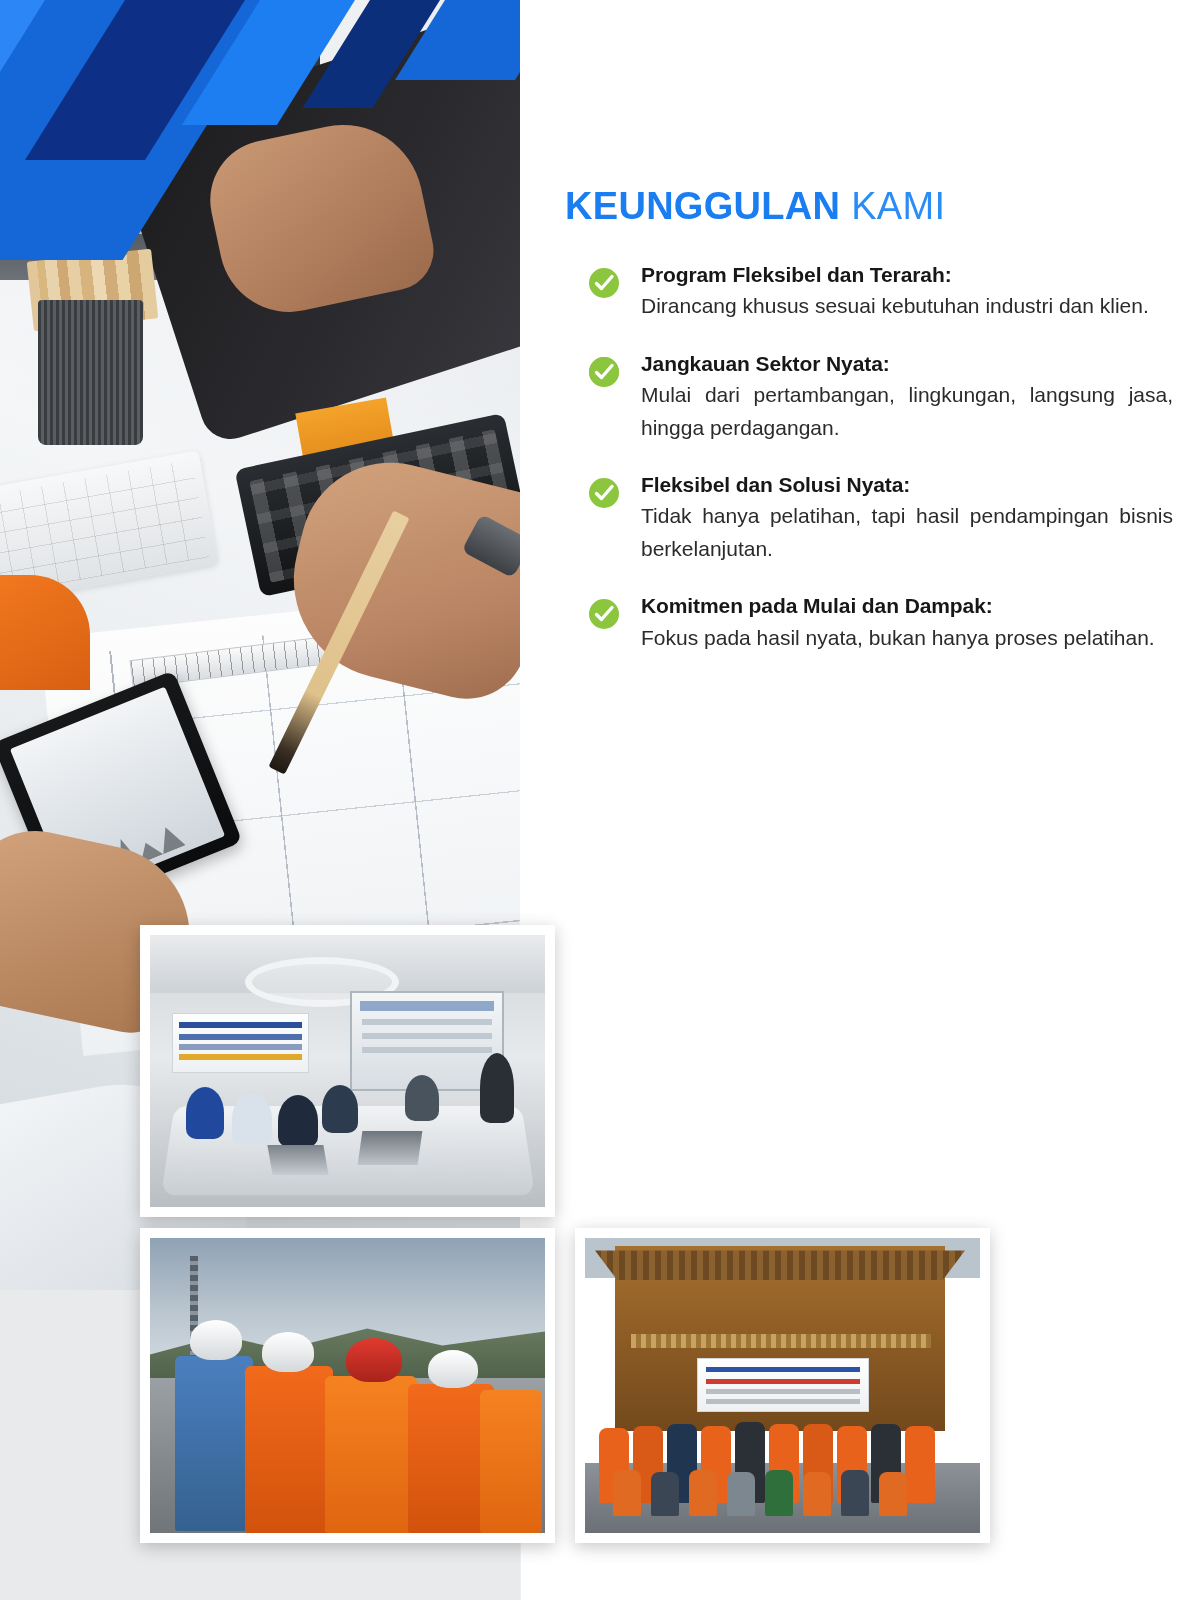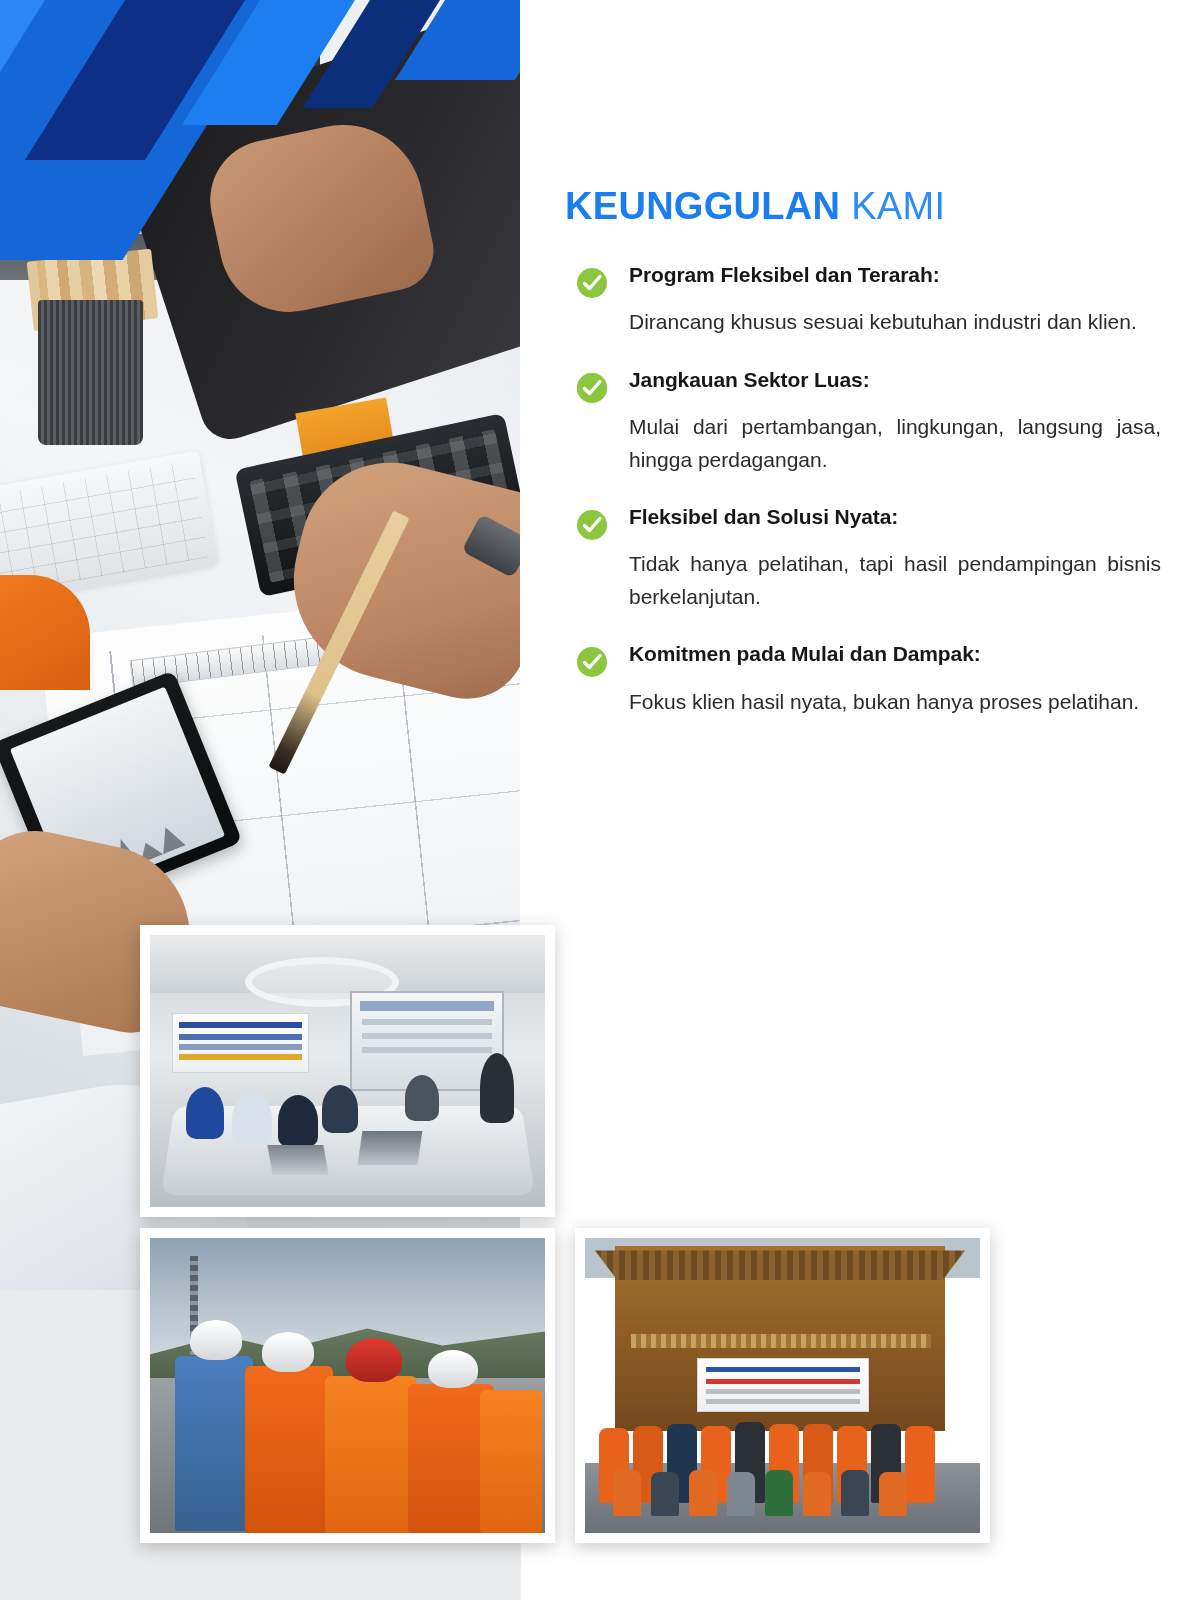--- a/index.html
+++ b/index.html
@@ -246,21 +246,21 @@
     font-weight: 700;
     color: #1a7df0;
   }
   .heading .light {
     font-weight: 400;
     color: #2a8cf5;
   }
 
   .list {
     position: absolute;
-    left: 41px;
+    left: 53px;
     top: 262px;
     width: 600px;
   }
   .item {
     position: relative;
     padding-left: 68px;
     margin-bottom: 28px;
   }
   .check {
     position: absolute;
@@ -275,21 +275,21 @@
     font-weight: 700;
     color: #171717;
     line-height: 1.25;
     letter-spacing: -0.1px;
   }
   .item-body {
     font-size: 21px;
     color: #2b2b2b;
     line-height: 1.55;
     text-align: justify;
-    margin-top: 18px;
+    margin-top: 2px;
     font-weight: 400;
   }
 
   
   .card {
     position: absolute;
     background: #fff;
     padding: 10px;
     box-shadow: 0 4px 16px rgba(0,0,0,.22);
   }
@@ -489,21 +489,21 @@
       </span>
     </div>
 
     <div class="item">
       <span class="check">
         <svg viewBox="0 0 34 34" width="34" height="34">
           <circle cx="17" cy="17" r="15" fill="#8cc63f"></circle>
           <path d="M9.5 17.5 L14.5 22.5 L25 10.5" fill="none" stroke="#ffffff" stroke-width="3.4" stroke-linecap="round" stroke-linejoin="round"></path>
         </svg>
       </span>
-      <div class="item-title">Jangkauan Sektor Luas:</div>
+      <div class="item-title">Jangkauan Sektor Nyata:</div>
       <div class="item-body">Mulai dari pertambangan, lingkungan, langsung jasa, hingga perdagangan.</div>
     </div>
 
     <div class="item">
       <span class="check">
         <svg viewBox="0 0 34 34" width="34" height="34">
           <circle cx="17" cy="17" r="15" fill="#8cc63f"></circle>
           <path d="M9.5 17.5 L14.5 22.5 L25 10.5" fill="none" stroke="#ffffff" stroke-width="3.4" stroke-linecap="round" stroke-linejoin="round"></path>
         </svg>
       </span>
@@ -512,21 +512,21 @@
     </div>
 
     <div class="item">
       <span class="check">
         <svg viewBox="0 0 34 34" width="34" height="34">
           <circle cx="17" cy="17" r="15" fill="#8cc63f"></circle>
           <path d="M9.5 17.5 L14.5 22.5 L25 10.5" fill="none" stroke="#ffffff" stroke-width="3.4" stroke-linecap="round" stroke-linejoin="round"></path>
         </svg>
       </span>
       <div class="item-title">Komitmen pada Mulai dan Dampak:</div>
-      <div class="item-body">Fokus klien hasil nyata, bukan hanya proses pelatihan.</div>
+      <div class="item-body">Fokus pada hasil nyata, bukan hanya proses pelatihan.</div>
     </div>
 
   </div>
 </div>
 
 <div class="card card-meeting">
   <div class="inner">
     <div class="meet-bg"></div>
     <div class="meet-ceiling"></div>
     <div class="meet-light"></div>

